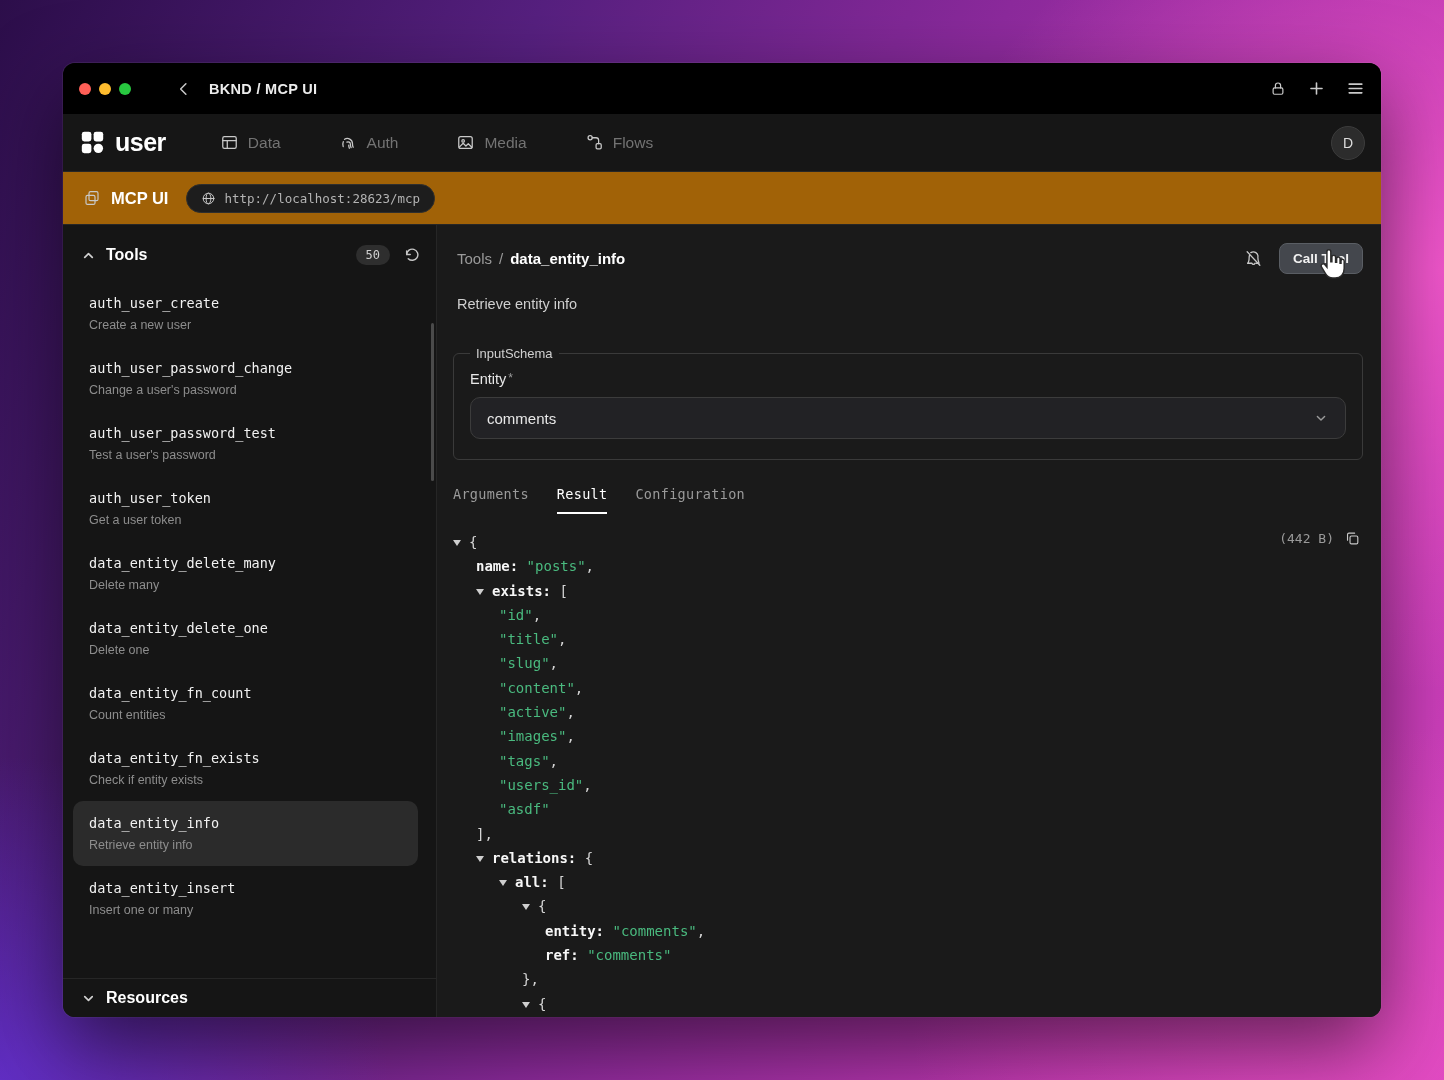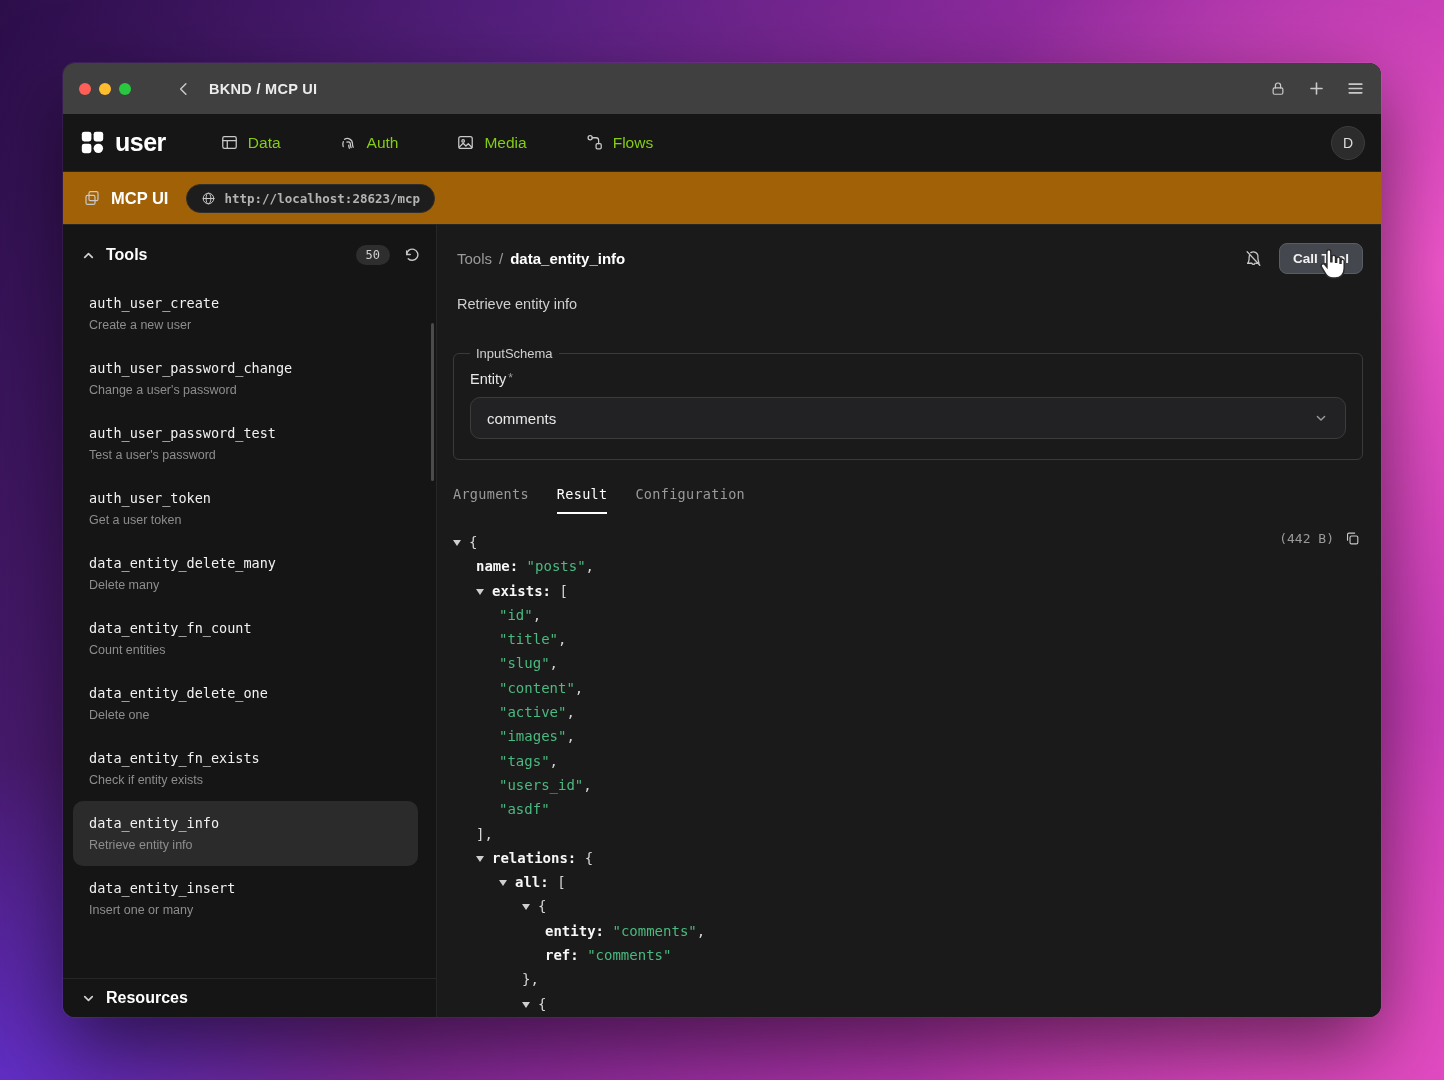--- a/index.html
+++ b/index.html
@@ -15,41 +15,41 @@
   .window {
     position:absolute; left:63px; top:63px; width:1318px; height:954px;
     background:#161616; border-radius:12px; overflow:hidden;
     box-shadow:0 30px 80px rgba(0,0,0,.55), 0 0 0 1px rgba(255,255,255,.07);
     display:flex; flex-direction:column;
   }
   svg { display:block; }
   .icon-stroke { stroke:#c9c9c9; stroke-width:1.6; fill:none; stroke-linecap:round; stroke-linejoin:round; }
 
   
-  .titlebar { flex:0 0 38px; background:#404040; display:flex; align-items:center; padding:16px 16px; }
+  .titlebar { flex:0 0 38px; background:#000000; display:flex; align-items:center; padding:16px 16px; }
   .dot { width:12px; height:12px; border-radius:50%; margin-right:8px; cursor:pointer; }
   .dot.red{background:#ff5f57}.dot.yellow{background:#febc2e}.dot.green{background:#28c840}
   .back-btn { margin-left:36px; display:flex; cursor:pointer; }
   .tb-title { margin-left:16px; color:#ececec; font-size:14.5px; font-weight:600; letter-spacing:.3px; }
   .tb-right { margin-left:auto; display:flex; align-items:center; gap:20px; }
   .tb-right > * { cursor:pointer; }
 
   
   .appheader { flex:0 0 58px; display:flex; align-items:center; padding:0 16px; background:#161616; border-bottom:1px solid #262626; }
   .logo { display:flex; align-items:center; gap:9px; }
   .logo-mark { width:27px; height:27px; }
   .logo-text { color:#fff; font-size:25px; font-weight:700; letter-spacing:-.5px; }
   .nav { display:flex; gap:58px; margin-left:54px; }
-  .nav-item { display:flex; align-items:center; gap:9px; color:#84cc16; font-size:15.5px; cursor:pointer; }
+  .nav-item { display:flex; align-items:center; gap:9px; color:#737373; font-size:15.5px; cursor:pointer; }
   .avatar { margin-left:auto; width:34px; height:34px; border-radius:50%; background:#2c2c2c; border:1px solid #3c3c3c; color:#dedede; font-size:14px; display:flex; align-items:center; justify-content:center; cursor:pointer; }
 
   
   .subheader { flex:0 0 53px; display:flex; align-items:center; padding:0 20px; background:#a16207; border-bottom:1px solid #262626; }
   .mcp-title { display:flex; align-items:center; gap:10px; color:#fff; font-weight:700; font-size:16.5px; }
-  .url-pill { margin-left:18px; display:flex; align-items:flex-end; gap:8px; background:#1d1d1d; border:1px solid #2e2e2e; border-radius:999px; padding:6px 14px; color:#b3b3b3; font-family:"DejaVu Sans Mono", monospace; font-size:12.5px; cursor:pointer;font-weight:bold; }
+  .url-pill { margin-left:18px; display:flex; align-items:flex-end; gap:8px; background:#1d1d1d; border:1px solid #2e2e2e; border-radius:999px; padding:6px 14px; color:#b3b3b3; font-family:"DejaVu Sans Mono", monospace; font-size:12.5px; cursor:pointer; }
 
   
   .content { flex:1; display:flex; min-height:0; }
   .sidebar { flex:0 0 374px; width:374px; border-right:1px solid #262626; background:#151515; display:flex; flex-direction:column; position:relative; }
   .tools-header { display:flex; align-items:center; padding:20px 16px 8px 18px; }
   .tools-label { color:#fff; font-weight:700; font-size:16px; margin-left:10px; }
   .count-badge { margin-left:auto; background:#2e2e2e; color:#cfcfcf; border-radius:999px; padding:3px 10px; font-size:12px; font-family:"DejaVu Sans Mono", monospace; }
   .refresh-btn { margin-left:14px; cursor:pointer; display:flex; }
   .tool-list { flex:1; overflow:hidden; padding-top:8px; }
   .tool-item { margin:0 18px 0 10px; padding:14px 16px; border-radius:10px; cursor:pointer; }
@@ -223,26 +223,26 @@
             </div>
             <div class="tool-item">
               <div class="tool-name">auth_user_token</div>
               <div class="tool-desc">Get a user token</div>
             </div>
             <div class="tool-item">
               <div class="tool-name">data_entity_delete_many</div>
               <div class="tool-desc">Delete many</div>
             </div>
             <div class="tool-item">
+              <div class="tool-name">data_entity_delete_one</div>
+              <div class="tool-desc">Delete one</div>
+            </div>
+            <div class="tool-item">
               <div class="tool-name">data_entity_fn_count</div>
               <div class="tool-desc">Count entities</div>
-            </div>
-            <div class="tool-item">
-              <div class="tool-name">data_entity_delete_one</div>
-              <div class="tool-desc">Delete one</div>
             </div>
             <div class="tool-item">
               <div class="tool-name">data_entity_fn_exists</div>
               <div class="tool-desc">Check if entity exists</div>
             </div>
             <div class="tool-item selected">
               <div class="tool-name">data_entity_info</div>
               <div class="tool-desc">Retrieve entity info</div>
             </div>
             <div class="tool-item">

